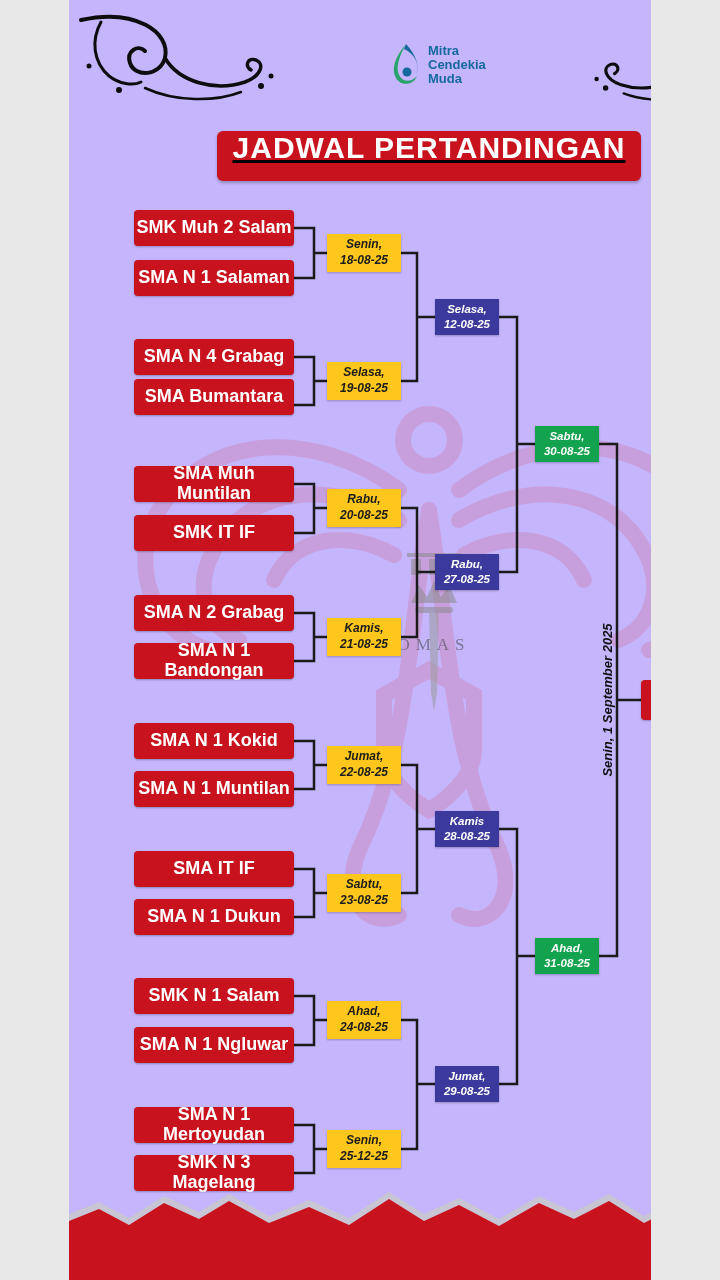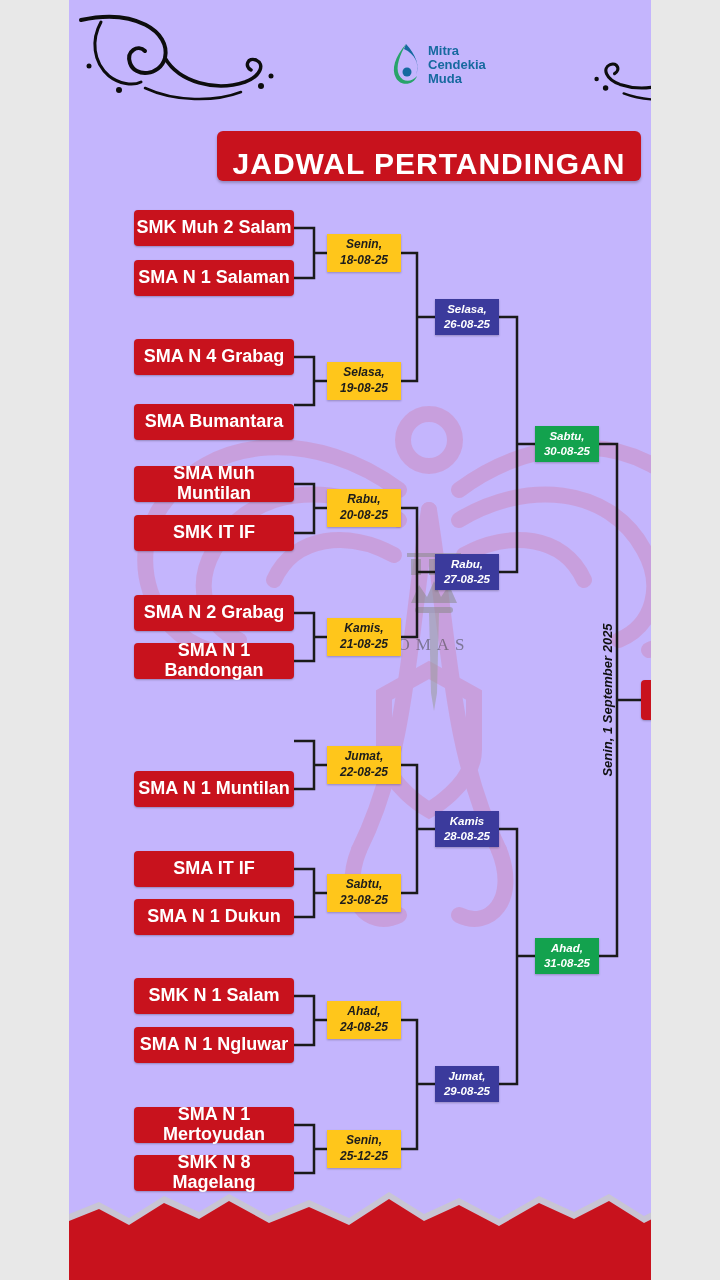--- a/index.html
+++ b/index.html
@@ -7,22 +7,22 @@
         font-family:"Liberation Sans",sans-serif;margin:0 auto;}
   svg{display:block;}
   .abs{position:absolute;}
 
   
   .flourish{position:absolute;}
   .logo{position:absolute;left:318px;top:42px;display:flex;align-items:center;gap:7px;}
   .logo-text{color:#16699F;font-size:13px;font-weight:bold;line-height:14px;}
 
   .title-banner{position:absolute;left:148px;top:131px;width:424px;height:50px;background:#C8121D;
-        border-radius:6px;display:flex;align-items:flex-end;justify-content:center;
-        box-shadow:0 2px 3px rgba(0,0,0,.25);}
+        border-radius:6px;display:flex;align-items:flex-start;justify-content:center;
+        box-shadow:0 2px 3px rgba(0,0,0,.25);text-decoration:underline;}
   .title-banner span{color:#fff;font-size:30px;font-weight:bold;letter-spacing:1px;}
 
   
   .team{position:absolute;left:65px;width:160px;height:36px;background:#C8121D;border-radius:4px;
         color:#fff;display:flex;align-items:center;justify-content:center;font-size:18px;
         font-weight:bold;text-align:center;line-height:1.1;box-shadow:0 1px 2px rgba(0,0,0,.25);}
   .dbox{position:absolute;display:flex;flex-direction:column;align-items:center;justify-content:center;
         font-style:italic;font-weight:bold;border-radius:0;line-height:1.3;
         box-shadow:0 1px 2px rgba(0,0,0,.25);}
   .yellow{left:258px;width:74px;height:38px;background:#FFC61B;color:#1c1c1c;font-size:12px;}
@@ -136,40 +136,41 @@
   </svg>
 
   <div class="team" style="top:210px">SMK Muh 2 Salam</div>
   <div class="team" style="top:260px">SMA N 1 Salaman</div>
   <div class="dbox yellow" style="top:234px">
     <span>Senin,</span>
     <span>18-08-25</span>
   </div>
 
   <div class="team" style="top:339px">SMA N 4 Grabag</div>
-  <div class="team" style="top:404px">SMA Bumantara</div>
+  <div class="team" style="top:379px">SMA Bumantara</div>
   <div class="dbox yellow" style="top:362px">
     <span>Selasa,</span>
     <span>19-08-25</span>
   </div>
 
   <div class="team" style="top:515px">SMK IT IF</div>
   <div class="team" style="top:466px">SMA Muh Muntilan</div>
   <div class="dbox yellow" style="top:489px">
     <span>Rabu,</span>
     <span>20-08-25</span>
   </div>
 
   <div class="team" style="top:595px">SMA N 2 Grabag</div>
   <div class="team" style="top:643px">SMA N 1 Bandongan</div>
   <div class="dbox yellow" style="top:618px">
     <span>Kamis,</span>
     <span>21-08-25</span>
   </div>
 
+  <div class="team" style="top:723px">SMA N 1 Kokid</div>
   <div class="team" style="top:771px">SMA N 1 Muntilan</div>
   <div class="dbox yellow" style="top:746px">
     <span>Jumat,</span>
     <span>22-08-25</span>
   </div>
 
   <div class="team" style="top:851px">SMA IT IF</div>
   <div class="team" style="top:899px">SMA N 1 Dukun</div>
   <div class="dbox yellow" style="top:874px">
     <span>Sabtu,</span>
@@ -177,29 +178,29 @@
   </div>
 
   <div class="team" style="top:978px">SMK N 1 Salam</div>
   <div class="team" style="top:1027px">SMA N 1 Ngluwar</div>
   <div class="dbox yellow" style="top:1001px">
     <span>Ahad,</span>
     <span>24-08-25</span>
   </div>
 
   <div class="team" style="top:1107px">SMA N 1 Mertoyudan</div>
-  <div class="team" style="top:1155px">SMK N 8 Magelang</div>
+  <div class="team" style="top:1155px">SMK N 3 Magelang</div>
   <div class="dbox yellow" style="top:1130px">
     <span>Senin,</span>
     <span>25-12-25</span>
   </div>
 
   <div class="dbox blue" style="top:299px">
     <span>Selasa,</span>
-    <span>26-08-25</span>
+    <span>12-08-25</span>
   </div>
   <div class="dbox blue" style="top:554px">
     <span>Rabu,</span>
     <span>27-08-25</span>
   </div>
   <div class="dbox blue" style="top:811px">
     <span>Kamis</span>
     <span>28-08-25</span>
   </div>
   <div class="dbox blue" style="top:1066px">

